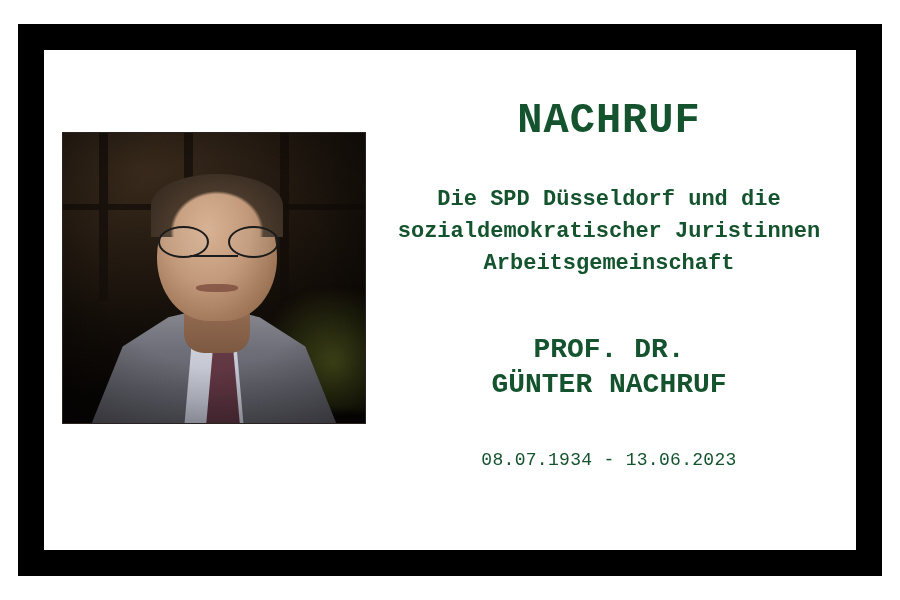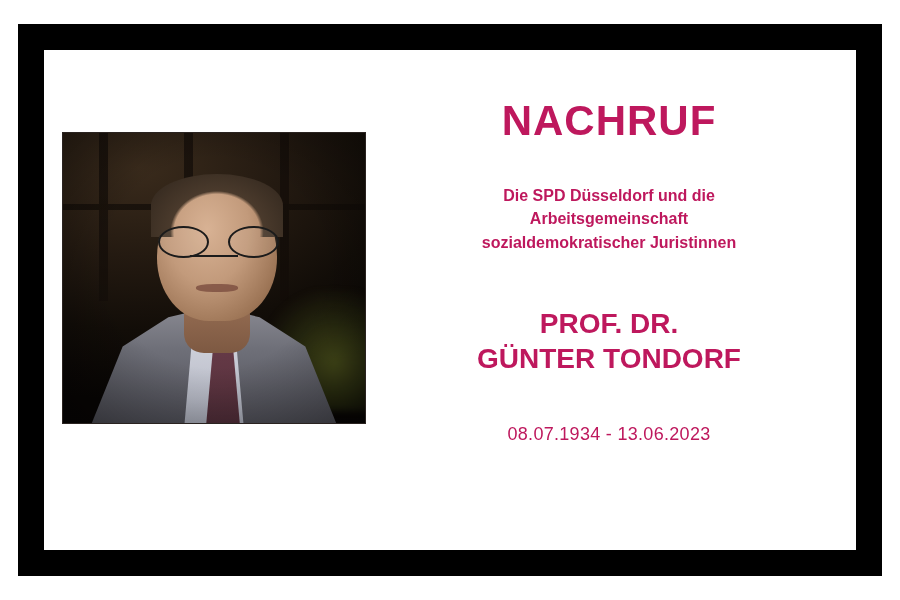--- a/index.html
+++ b/index.html
@@ -182,33 +182,34 @@
     position: absolute;
     inset: 0;
     background: radial-gradient(ellipse 90% 90% at 50% 45%, rgba(0,0,0,0) 40%, rgba(0,0,0,0.55) 100%);
   }
 
   
   .text-col {
     flex: 1 1 auto;
     padding: 48px 30px 0 26px;
     text-align: center;
-    color: #be185d;
+    color: #14532d;
+    font-family: Liberation Mono, monospace;
   }
 
   .nachruf-title {
     font-size: 42px;
     font-weight: bold;
     letter-spacing: 1px;
     margin: 0 0 40px 0;
     line-height: 1.1;
   }
 
   .intro {
-    font-size: 16px;
+    font-size: 22px;
     font-weight: bold;
     line-height: 1.45;
     margin: 0 0 52px 0;
   }
 
   .intro .intro-line {
     display: block;
   }
 
   .name {
@@ -255,27 +256,27 @@
           <div class="mouth"></div>
           <div class="vignette"></div>
         </div>
       </div>
 
       <div class="text-col">
         <h1 class="nachruf-title">NACHRUF</h1>
 
         <div class="intro">
           <span class="intro-line">Die SPD Düsseldorf und die</span>
+          <span class="intro-line">sozialdemokratischer Juristinnen</span>
           <span class="intro-line">Arbeitsgemeinschaft</span>
-          <span class="intro-line">sozialdemokratischer Juristinnen</span>
         </div>
 
         <div class="name">
           <span class="name-line">PROF. DR.</span>
-          <span class="name-line">GÜNTER TONDORF</span>
+          <span class="name-line">GÜNTER NACHRUF</span>
         </div>
 
         <div class="dates">08.07.1934 - 13.06.2023</div>
       </div>
 
     </div>
   </div>
 </div>
 
 </body></html>

